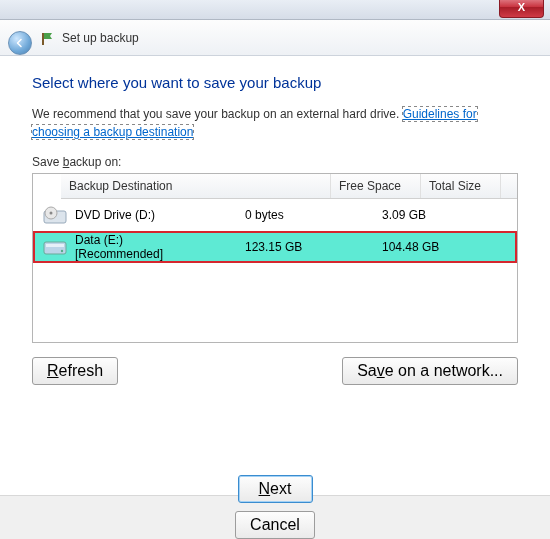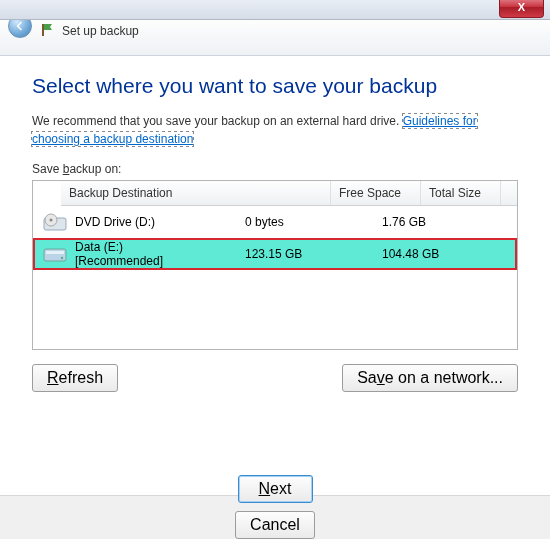--- a/index.html
+++ b/index.html
@@ -28,22 +28,22 @@
     border-radius: 0 0 4px 4px;
     color: #fff; text-align: center;
     font-weight: bold; font-size: 11px; line-height: 16px;
     cursor: pointer;
   }
   
   .navhdr {
     height: 36px;
     background: linear-gradient(to bottom, #fdfdfd, #eef1f5);
     border-bottom: 1px solid #cdd3dc;
-    display: flex; align-items: flex-end;
-    padding: 17px 8px;
+    display: flex; align-items: flex-start;
+    padding: 11px 8px;
   }
   .back-btn {
     width: 24px; height: 24px;
     border-radius: 50%;
     background: radial-gradient(circle at 35% 30%, #cfe8ff, #6fa8d8 60%, #4a7fb0);
     border: 1px solid #6b92b8;
     display: flex; align-items: center; justify-content: center;
     cursor: pointer;
     margin-right: 8px;
   }
@@ -53,21 +53,21 @@
     display: inline-flex;
   }
   .navtitle { color: #333; }
   
   .content {
     padding: 18px 32px 10px 32px;
   }
   h1 {
     color: #003399;
     font-weight: normal;
-    font-size: 21px;
+    font-size: 15px;
     margin-bottom: 14px;
   }
   .subtext {
     color: #333;
     margin-bottom: 14px;
     line-height: 1.5;
   }
   .subtext a {
     color: #0066cc;
     text-decoration: underline;
@@ -190,21 +190,21 @@
         <span class="drive-icon">
           <svg viewBox="0 0 24 20">
             <rect x="1" y="6" width="22" height="12" rx="2" fill="#dce4ec" stroke="#9ab"></rect>
             <circle cx="8" cy="8" r="6" fill="#e8e8e8" stroke="#aaa"></circle>
             <circle cx="8" cy="8" r="1.5" fill="#888"></circle>
           </svg>
         </span>
         <span>DVD Drive (D:)</span>
       </div>
       <div class="td col-free">0 bytes</div>
-      <div class="td col-size">1.76 GB</div>
+      <div class="td col-size">3.09 GB</div>
       <div class="td col-pad"></div>
     </div>
 
     <div class="trow selected">
       <div class="td col-dest">
         <span class="drive-icon">
           <svg viewBox="0 0 24 20">
             <rect x="1" y="5" width="22" height="12" rx="2" fill="#bcd4e8" stroke="#6a9"></rect>
             <rect x="3" y="7" width="18" height="3" fill="#e6f0f8"></rect>
             <circle cx="19" cy="14" r="1.2" fill="#5a8"></circle>

